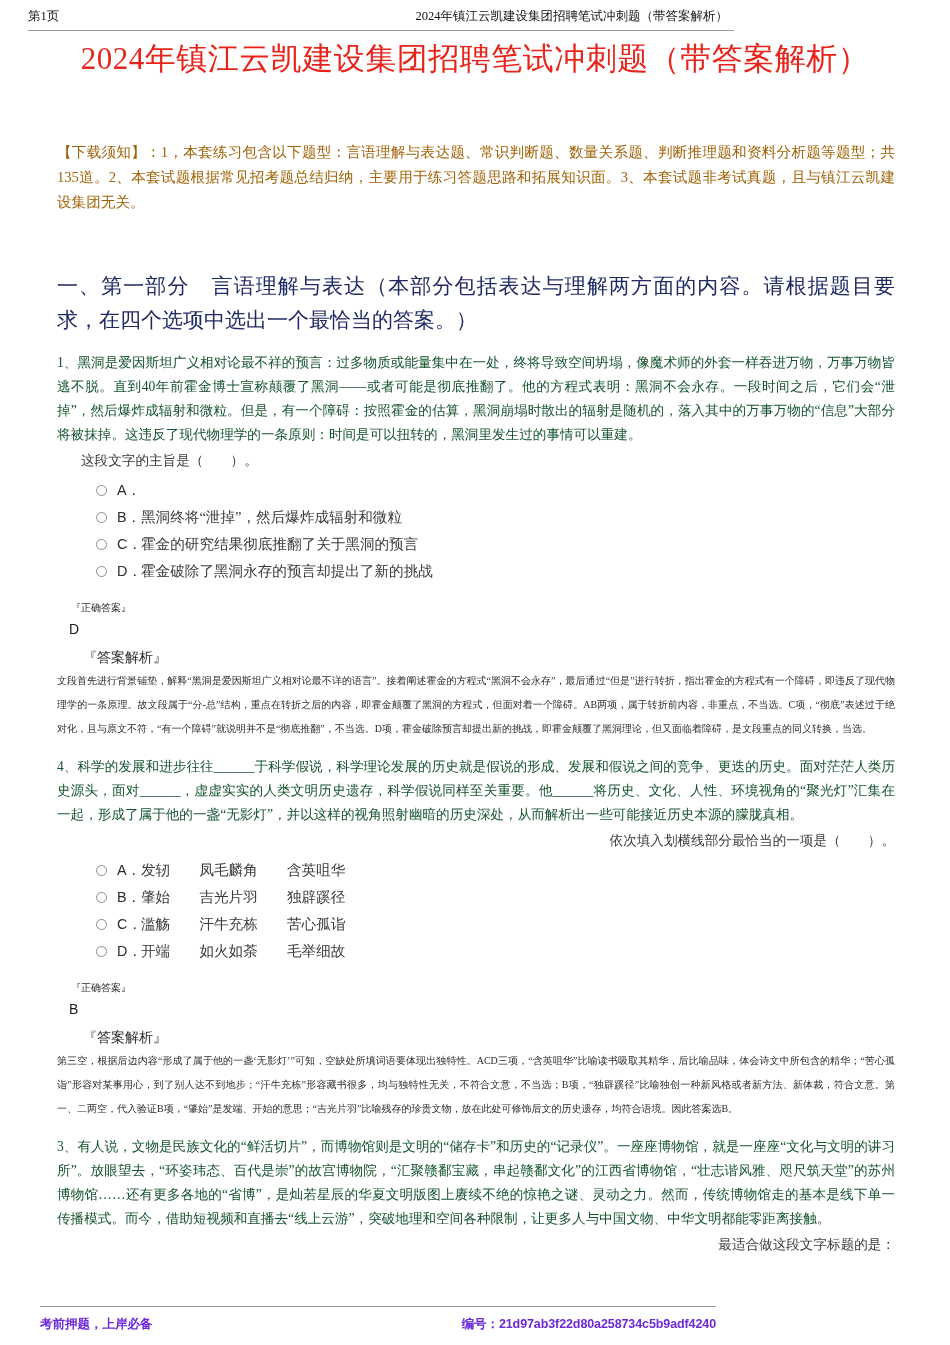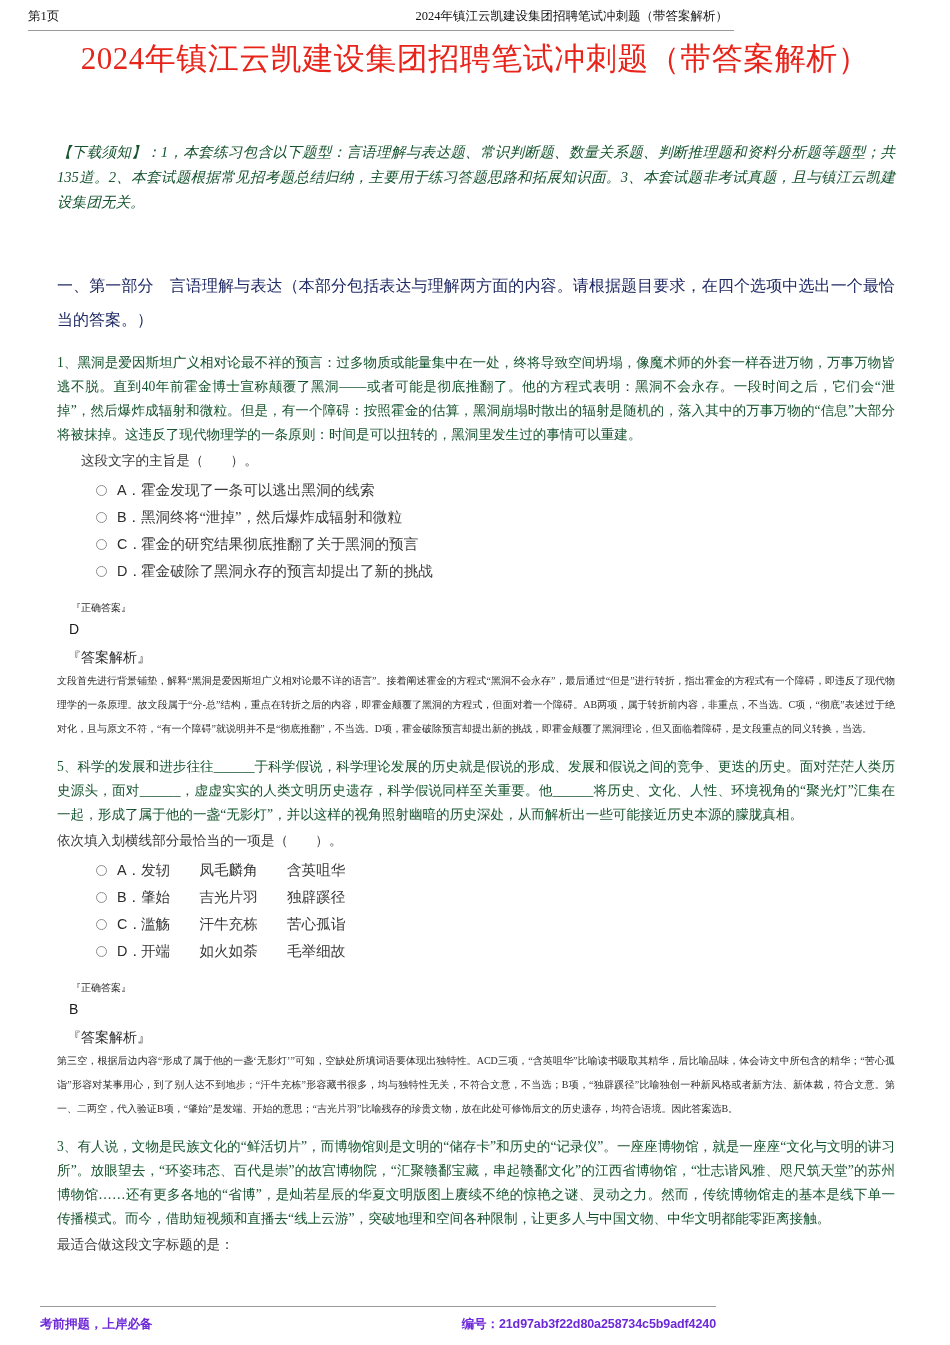--- a/index.html
+++ b/index.html
@@ -67,29 +67,28 @@
   .content {
     position: absolute;
     top: 140px;
     left: 57px;
     width: 838px;
   }
 
   .notice {
     font-size: 14.6px;
     line-height: 25px;
-    color: #14532d;
+    color: #a16207;
     text-align: justify;
     margin: 0 0 4px 0;
-    font-style: italic;
   }
 
   .section-heading {
     color: #1f2a63;
-    font-size: 16px;
+    font-size: 21px;
     line-height: 34px;
     margin: 54px 0 8px 0;
     text-align: justify;
     font-weight: 400;
   }
 
   .q-block { margin-top: 14px; }
 
   .q-stem {
     font-size: 13.6px;
@@ -98,21 +97,21 @@
     text-align: justify;
     margin: 0;
   }
 
   .q-ask {
     font-size: 13.6px;
     line-height: 24px;
     color: #3a3a3a;
     margin: 2px 0 0 24px;
   }
-  .q-ask.flush { margin-left: 0; }
+  .q-ask.flush { margin-left: 0; text-align: right; }
 
   .options {
     margin: 4px 0 0 0;
     padding: 0;
     list-style: none;
   }
   .opt {
     display: flex;
     align-items: center;
     margin: 0 0 1px 0;
@@ -150,21 +149,21 @@
     font-family: "Liberation Sans", sans-serif;
     font-size: 14px;
     line-height: 21px;
     color: #1a1a1a;
     margin: 0 0 0 12px;
   }
   .ana-label {
     font-size: 14px;
     line-height: 23px;
     color: #2b2b2b;
-    margin: 6px 0 0 10px;
+    margin: 6px 0 0 26px;
   }
   .ana-text {
     font-size: 10px;
     line-height: 24px;
     color: #2b2b2b;
     text-align: justify;
     margin: 0;
   }
 
   
@@ -217,21 +216,20 @@
 
     <h2 class="section-heading">一、第一部分　言语理解与表达（本部分包括表达与理解两方面的内容。请根据题目要求，在四个选项中选出一个最恰当的答案。）</h2>
 
     <div class="q-block">
       <p class="q-stem">1、黑洞是爱因斯坦广义相对论最不祥的预言：过多物质或能量集中在一处，终将导致空间坍塌，像魔术师的外套一样吞进万物，万事万物皆逃不脱。直到40年前霍金博士宣称颠覆了黑洞——或者可能是彻底推翻了。他的方程式表明：黑洞不会永存。一段时间之后，它们会“泄掉”，然后爆炸成辐射和微粒。但是，有一个障碍：按照霍金的估算，黑洞崩塌时散出的辐射是随机的，落入其中的万事万物的“信息”大部分将被抹掉。这违反了现代物理学的一条原则：时间是可以扭转的，黑洞里发生过的事情可以重建。</p>
       <p class="q-ask">这段文字的主旨是（　　）。</p>
       <ul class="options">
         <li class="opt">
           <span class="radio"></span>
           <span class="opt-letter">A．</span>
-          <span class="opt-text">霍金发现了一条可以逃出黑洞的线索</span>
         </li>
         <li class="opt">
           <span class="radio"></span>
           <span class="opt-letter">B．</span>
           <span class="opt-text">黑洞终将“泄掉”，然后爆炸成辐射和微粒</span>
         </li>
         <li class="opt">
           <span class="radio"></span>
           <span class="opt-letter">C．</span>
           <span class="opt-text">霍金的研究结果彻底推翻了关于黑洞的预言</span>
@@ -242,21 +240,21 @@
           <span class="opt-text">霍金破除了黑洞永存的预言却提出了新的挑战</span>
         </li>
       </ul>
       <div class="ans-label">『正确答案』</div>
       <div class="ans-value">D</div>
       <div class="ana-label">『答案解析』</div>
       <p class="ana-text">文段首先进行背景铺垫，解释“黑洞是爱因斯坦广义相对论最不详的语言”。接着阐述霍金的方程式“黑洞不会永存”，最后通过“但是”进行转折，指出霍金的方程式有一个障碍，即违反了现代物理学的一条原理。故文段属于“分-总”结构，重点在转折之后的内容，即霍金颠覆了黑洞的方程式，但面对着一个障碍。AB两项，属于转折前内容，非重点，不当选。C项，“彻底”表述过于绝对化，且与原文不符，“有一个障碍”就说明并不是“彻底推翻”，不当选。D项，霍金破除预言却提出新的挑战，即霍金颠覆了黑洞理论，但又面临着障碍，是文段重点的同义转换，当选。</p>
     </div>
 
     <div class="q-block">
-      <p class="q-stem">5、科学的发展和进步往往______于科学假说，科学理论发展的历史就是假说的形成、发展和假说之间的竞争、更迭的历史。面对茫茫人类历史源头，面对______，虚虚实实的人类文明历史遗存，科学假说同样至关重要。他______将历史、文化、人性、环境视角的“聚光灯”汇集在一起，形成了属于他的一盏“无影灯”，并以这样的视角照射幽暗的历史深处，从而解析出一些可能接近历史本源的朦胧真相。</p>
+      <p class="q-stem">4、科学的发展和进步往往______于科学假说，科学理论发展的历史就是假说的形成、发展和假说之间的竞争、更迭的历史。面对茫茫人类历史源头，面对______，虚虚实实的人类文明历史遗存，科学假说同样至关重要。他______将历史、文化、人性、环境视角的“聚光灯”汇集在一起，形成了属于他的一盏“无影灯”，并以这样的视角照射幽暗的历史深处，从而解析出一些可能接近历史本源的朦胧真相。</p>
       <p class="q-ask flush">依次填入划横线部分最恰当的一项是（　　）。</p>
       <ul class="options">
         <li class="opt">
           <span class="radio"></span>
           <span class="opt-letter">A．</span>
           <span class="opt-text">发轫　　凤毛麟角　　含英咀华</span>
         </li>
         <li class="opt">
           <span class="radio"></span>
           <span class="opt-letter">B．</span>

